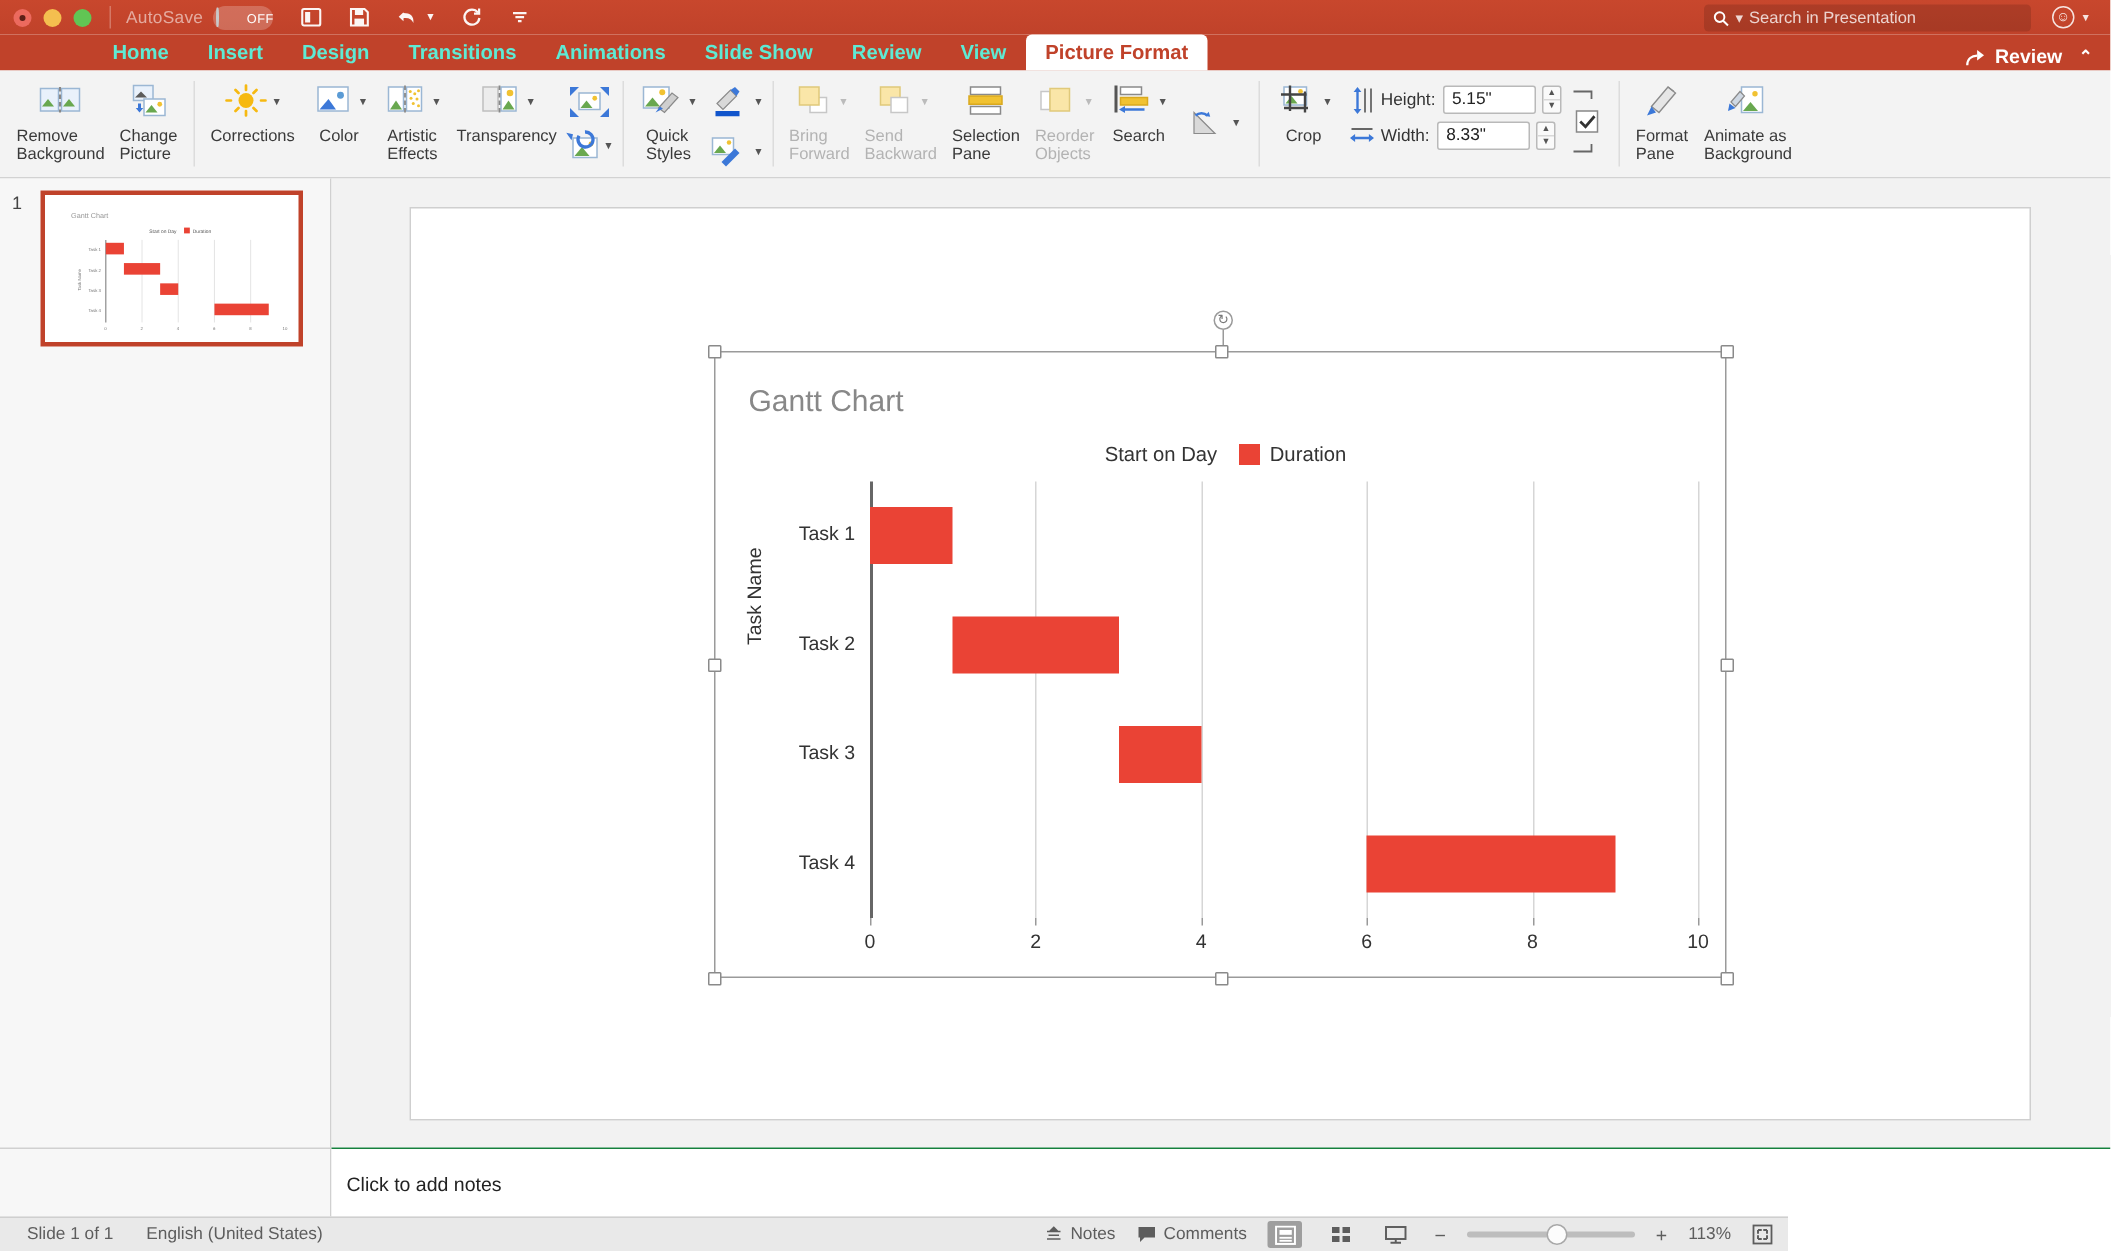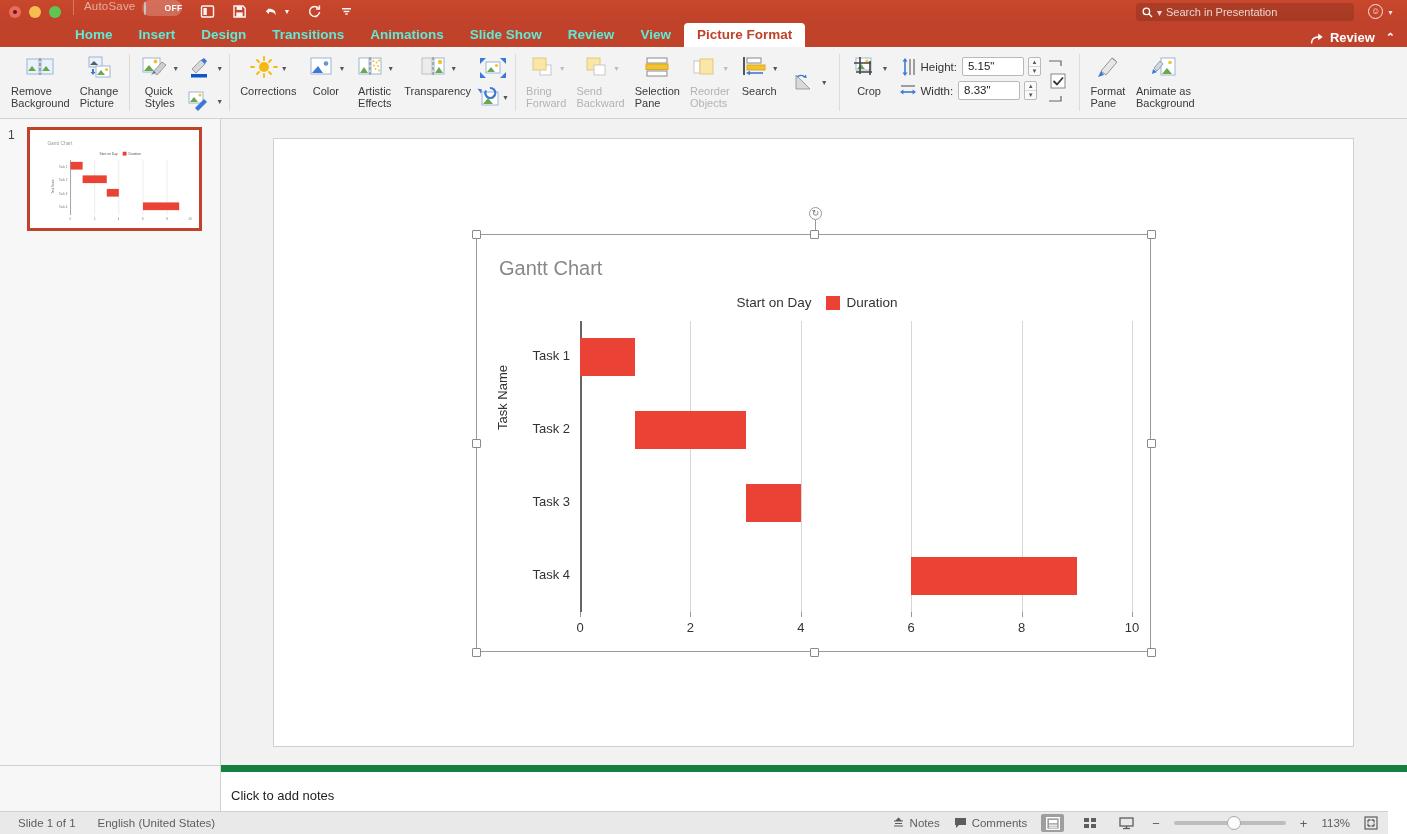--- a/index.html
+++ b/index.html
@@ -8,36 +8,36 @@
     font-family: "Liberation Sans", sans-serif;
     overflow: hidden;
     background: #ffffff;
   }
   body { position: relative; }
 
   
   .titlebar {
     position: absolute; top: 0; left: 0; width: 1407px; height: 23px;
     background: linear-gradient(to bottom, #c8472d, #c0422a);
-    display: flex; 
+    display: flex; align-items: center;
   }
   .traffic { display: flex; gap: 8px; margin-left: 9px; align-items: center; }
   .tl { width: 12px; height: 12px; border-radius: 50%; position: relative; }
   .tl-red { background: #ec6a5e; }
   .tl-red:after { content:""; position:absolute; width:4px;height:4px;border-radius:50%;background:#5c1f17;top:4px;left:4px;}
   .tl-yellow { background: #f4bf4f; }
   .tl-green { background: #61c554; }
   .tb-sep { width:1px; height:15px; background: rgba(255,255,255,0.28); margin: 0 10px 0 12px;}
   .autosave-label { color: rgba(255,255,255,0.55); font-size: 11.5px; letter-spacing: .2px;}
   .autosave-toggle {
     margin-left: 7px; width: 40px; height: 16px; border-radius: 8px;
     background: rgba(255,255,255,0.22); display:flex; align-items:center; position: relative;
   }
   .autosave-knob { width: 13px;height:13px;border-radius:50%;background:#c9c9c9;margin-left:2px;}
-  .autosave-off { color:#fff; font-size:8.5px; font-weight:bold; margin-left:19px; letter-spacing:.3px;}
+  .autosave-off { color:#fff; font-size:8.5px; font-weight:normal; margin-left:19px; letter-spacing:.3px;}
   .tb-icons { display:flex; align-items:center; gap: 17px; margin-left: 18px; }
   .tb-ic { color:#fff; font-size: 14px; line-height:1; opacity:.95; }
   .win-title {
     position:absolute; left:0; width: 1407px; text-align:center;
     color:#fff; font-size: 13px; font-weight: 500; pointer-events:none;
   }
   .search-box {
     position: absolute; right: 53px; top: 3px; width: 218px; height: 18px;
     background: rgba(0,0,0,0.13); border-radius: 3px; display:flex; align-items:center;
     padding-left: 6px; gap: 4px;
@@ -163,28 +163,28 @@
     position:absolute; left: 18px; top: 195px; font-size: 13px; color:#333;
     transform: rotate(-90deg); transform-origin: left top; white-space:nowrap;
   }
   .ytick { position:absolute; font-size: 13px; color:#333; text-align:right; white-space:nowrap; }
   .xtick { position:absolute; font-size: 13px; color:#333; text-align:center; width: 40px; }
   .tickmark { position:absolute; top: 291px; width:1px; height: 5px; background:#999; }
 
   
   .notesbar {
     position:absolute; top: 765px; left: 221px; width: 1186px; height: 46px;
-    background:#fff; border-top: 7px solid #15803d;
+    background:#fff; border-top: 1px solid #15803d;
   }
   .notes-left { position:absolute; top:765px; left:0; width:221px; height:46px; background:#f7f7f7; border-top:1px solid #d0d0d0; border-right:1px solid #d0d0d0;}
   .notes-ph { position:absolute; left: 10px; top: 16px; font-size: 13px; color:#222; }
 
   
   .statusbar {
-    position:absolute; top: 811px; left:0; width: 1388px; height: 23px;
+    position:absolute; top: 811px; left:0; width: 1192px; height: 23px;
     background: #e9e9e9; border-top:1px solid #cfcfcf; display:flex; align-items:center;
   }
   .status-l { display:flex; align-items:center; gap: 22px; margin-left: 18px; }
   .status-txt { font-size: 11.5px; color: #5d5d5d; }
   .status-r { position:absolute; right: 10px; display:flex; align-items:center; gap: 14px; }
   .sb-btn { display:flex; align-items:center; gap:5px; font-size: 11.5px; color:#5d5d5d; }
   .viewbtn { width: 23px; height: 18px; display:flex; align-items:center; justify-content:center; border-radius:2px;}
   .viewbtn.active { background: #9e9e9e; }
   .zoomslider { width: 112px; height: 4px; background:#bdbdbd; border-radius:2px; position:relative;}
   .zoomknob { position:absolute; left: 53px; top: -5px; width: 14px; height: 14px; border-radius:50%; background:#fcfcfc; border:1px solid #a8a8a8;}
@@ -304,62 +304,20 @@
       <div class="rlabel">Change
 Picture</div>
     </div>
   </div>
 
   <div class="rgroup">
     <div class="ritem">
       <div class="row-inline">
         <div class="ricon">
           <svg class="i" width="28" height="24" viewBox="0 0 28 24">
-            <rect x="2" y="2" width="17" height="14" fill="#fff" stroke="#9bb7d4"></rect>
-            <path d="M3 15l5-6 5 6z" fill="#69a84f"></path>
-            <circle cx="14.5" cy="5.5" r="2" fill="#f1c232"></circle>
-            <path d="M12 16l9-10 4 3-9 10z" fill="#cfcfcf" stroke="#8a8a8a" stroke-width=".8"></path>
-            <path d="M10 19l3-4 2 1.5z" fill="#3c78d8"></path>
-          </svg>
-        </div>
-        <span class="caret-sm">▼</span>
-      </div>
-      <div class="rlabel">Quick
-Styles</div>
-    </div>
-    <div class="col-stack" style="padding-top:2px;">
-      <div class="row-inline">
-        <div class="ricon">
-          <svg class="i" width="26" height="22" viewBox="0 0 26 22">
-            <path d="M6 12l9-9 4 4-9 9z" fill="#d9d9d9" stroke="#8a8a8a" stroke-width=".8"></path>
-            <path d="M15 3l3-2 3 3-2 3z" fill="#3c78d8"></path>
-            <rect x="5" y="17" width="16" height="3.5" fill="#1155cc"></rect>
-          </svg>
-        </div>
-        <span class="caret-sm">▼</span>
-      </div>
-      <div class="row-inline">
-        <div class="ricon">
-          <svg class="i" width="26" height="22" viewBox="0 0 26 22">
-            <rect x="3" y="2" width="14" height="11" fill="#fff" stroke="#9bb7d4"></rect>
-            <path d="M4 12l4-5 4 5z" fill="#69a84f"></path>
-            <circle cx="14" cy="5" r="1.5" fill="#f1c232"></circle>
-            <path d="M9 18l9-9 3 3-9 9z" fill="#3c78d8"></path>
-          </svg>
-        </div>
-        <span class="caret-sm">▼</span>
-      </div>
-    </div>
-  </div>
-
-  <div class="rgroup">
-    <div class="ritem">
-      <div class="row-inline">
-        <div class="ricon">
-          <svg class="i" width="28" height="24" viewBox="0 0 28 24">
             <circle cx="14" cy="11" r="5" fill="#f6b911"></circle>
             <g stroke="#f6b911" stroke-width="1.8" stroke-linecap="round">
               <path d="M14 1v3M14 18v3M4 11H1M27 11h-3M7 4l2 2M21 4l-2 2M7 18l2-2M21 18l-2-2"></path>
             </g>
           </svg>
         </div>
         <span class="caret-sm">▼</span>
       </div>
       <div class="rlabel">Corrections</div>
     </div>
@@ -430,20 +388,62 @@
         </svg>
       </div>
       <div class="row-inline">
         <div class="ricon" style="width:24px;height:22px;">
           <svg class="i" width="24" height="22" viewBox="0 0 24 22">
             <rect x="6" y="6" width="16" height="13" fill="#fff" stroke="#9bb7d4"></rect>
             <path d="M7 18l5-6 5 6z" fill="#69a84f"></path>
             <circle cx="18" cy="10" r="1.6" fill="#f1c232"></circle>
             <path d="M10 4.5A5 5 0 1 0 14 2" fill="none" stroke="#3c78d8" stroke-width="2.2"></path>
             <path d="M1.5 2.5l4.5 1-1 4z" fill="#3c78d8"></path>
+          </svg>
+        </div>
+        <span class="caret-sm">▼</span>
+      </div>
+    </div>
+  </div>
+
+  <div class="rgroup">
+    <div class="ritem">
+      <div class="row-inline">
+        <div class="ricon">
+          <svg class="i" width="28" height="24" viewBox="0 0 28 24">
+            <rect x="2" y="2" width="17" height="14" fill="#fff" stroke="#9bb7d4"></rect>
+            <path d="M3 15l5-6 5 6z" fill="#69a84f"></path>
+            <circle cx="14.5" cy="5.5" r="2" fill="#f1c232"></circle>
+            <path d="M12 16l9-10 4 3-9 10z" fill="#cfcfcf" stroke="#8a8a8a" stroke-width=".8"></path>
+            <path d="M10 19l3-4 2 1.5z" fill="#3c78d8"></path>
+          </svg>
+        </div>
+        <span class="caret-sm">▼</span>
+      </div>
+      <div class="rlabel">Quick
+Styles</div>
+    </div>
+    <div class="col-stack" style="padding-top:2px;">
+      <div class="row-inline">
+        <div class="ricon">
+          <svg class="i" width="26" height="22" viewBox="0 0 26 22">
+            <path d="M6 12l9-9 4 4-9 9z" fill="#d9d9d9" stroke="#8a8a8a" stroke-width=".8"></path>
+            <path d="M15 3l3-2 3 3-2 3z" fill="#3c78d8"></path>
+            <rect x="5" y="17" width="16" height="3.5" fill="#1155cc"></rect>
+          </svg>
+        </div>
+        <span class="caret-sm">▼</span>
+      </div>
+      <div class="row-inline">
+        <div class="ricon">
+          <svg class="i" width="26" height="22" viewBox="0 0 26 22">
+            <rect x="3" y="2" width="14" height="11" fill="#fff" stroke="#9bb7d4"></rect>
+            <path d="M4 12l4-5 4 5z" fill="#69a84f"></path>
+            <circle cx="14" cy="5" r="1.5" fill="#f1c232"></circle>
+            <path d="M9 18l9-9 3 3-9 9z" fill="#3c78d8"></path>
           </svg>
         </div>
         <span class="caret-sm">▼</span>
       </div>
     </div>
   </div>
 
   <div class="rgroup">
     <div class="ritem disabled">
       <div class="row-inline">

